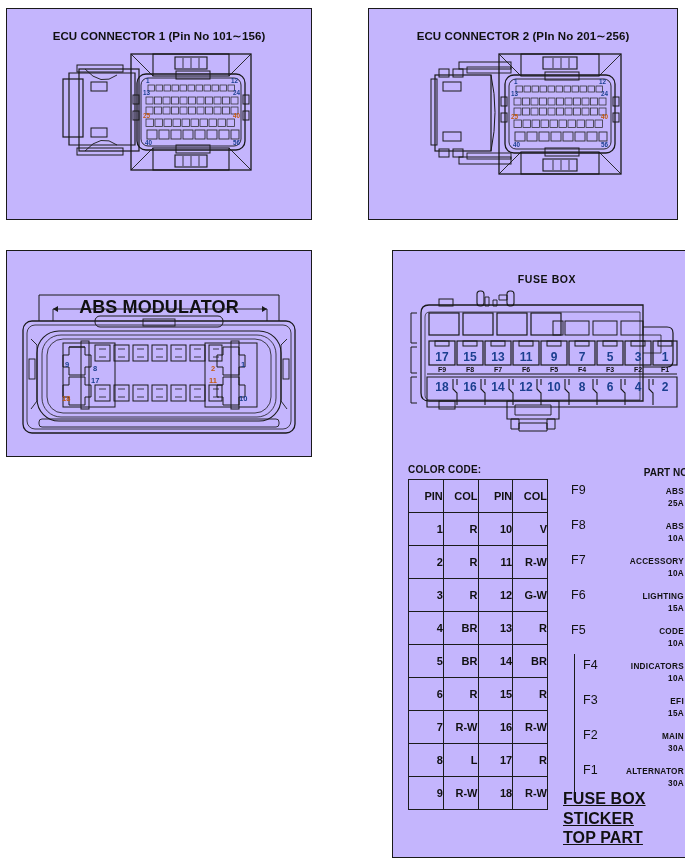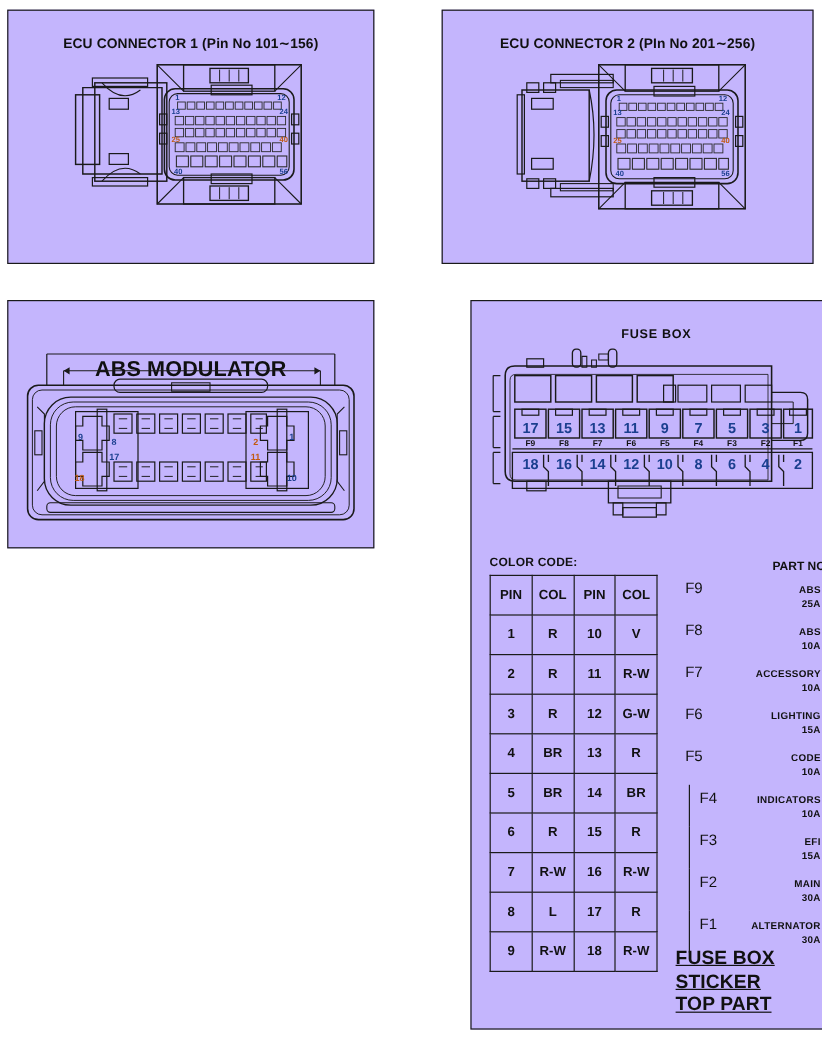--- a/index.html
+++ b/index.html
@@ -30,21 +30,21 @@
   
   #color-code-label{
     position:absolute;left:15px;top:213px;font-size:10px;font-weight:700;
     letter-spacing:.2px;color:#111;
   }
   #tbl-color{
     position:absolute;left:15px;top:228px;width:140px;
     border-collapse:collapse;table-layout:fixed;
   }
   #tbl-color td,#tbl-color th{
-    border:1.1px solid #1b1b1b;height:32px;text-align:center;vertical-align:middle;
+    border:1.1px solid #1b1b1b;height:32px;text-align:right;vertical-align:middle;
     font-size:11px;font-weight:700;color:#111;padding:0;width:25%;
   }
   #tbl-color th{font-size:11px;}
 
   
   #tbl-part{
     position:absolute;left:170px;top:215px;width:125px;
     border-collapse:collapse;table-layout:fixed;
   }
   #tbl-part td{padding:0;border:0;}

